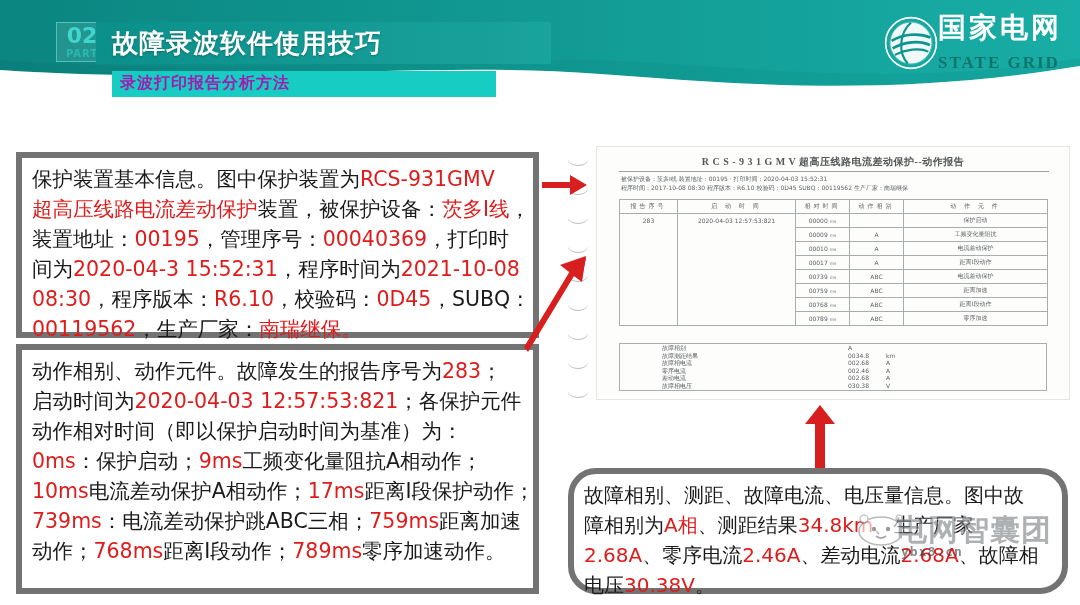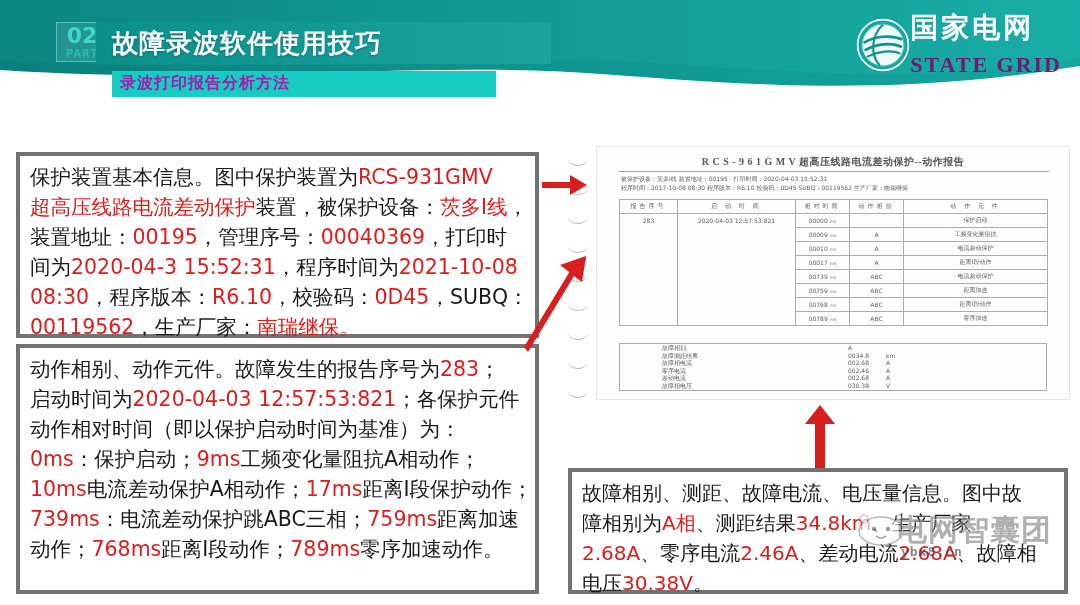--- a/index.html
+++ b/index.html
@@ -42,42 +42,42 @@
   .subtitle-txt{
     position:absolute;left:120px;top:73px;
     font-size:16px;color:#a21caf;font-weight:bold;letter-spacing:1px;
   }
 
   
   .logo-wrap{position:absolute;right:18px;top:14px;display:flex;align-items:center;}
   .logo-mark{width:54px;height:54px;position:relative;}
   .logo-text{display:flex;flex-direction:column;line-height:1;}
   .logo-cn{font-size:28px;font-weight:bold;color:#ffffff;letter-spacing:3px;}
-  .logo-en{font-size:22px;font-weight:bold;color:#701a75;letter-spacing:2px;margin-top:12px;
+  .logo-en{font-size:17px;font-weight:bold;color:#0f766e;letter-spacing:2px;margin-top:12px;
            font-family:"Liberation Serif","DejaVu Serif",serif;}
 
   
   .sec-title{
     position:absolute;left:24px;top:110px;
     font-size:25px;color:#2e72b8;font-weight:normal;letter-spacing:1px;margin-top:40px;
   }
 
   
   .tbox{
-    position:absolute;background:#ffffff;border:4px solid #737373;
+    position:absolute;background:#ffffff;border:6px solid #737373;
     box-sizing:border-box;padding:6px 20px 4px 10px;
   }
   .tline{
     font-size:20.5px;line-height:30px;color:#1a1a1a;white-space:nowrap;
     letter-spacing:0px;
   }
   .r{color:#e01b1b;}
   #box1{left:16px;top:152px;width:523px;height:186px;}
   #box2{left:16px;top:344px;width:523px;height:250px;}
-  #box3{left:568px;top:468px;width:500px;height:126px;}
+  #box3{left:568px;top:468px;width:500px;height:126px;border-radius:28px;}
   #box3 .tline{font-size:20px;line-height:30px;}
 
   
   .report{
     position:absolute;left:596px;top:146px;width:472px;height:252px;
     background:#fdfdfc;border:1px solid #e6e6e6;overflow:hidden;
   }
   .rep-title{
     position:absolute;left:0;top:8px;width:472px;text-align:center;
     font-size:10px;color:#55585a;letter-spacing:.5px;font-weight:bold;
@@ -224,21 +224,21 @@
       <div class="tick" style="top: 58px;"></div>
       <div class="tick" style="top: 87px;"></div>
       <div class="tick" style="top: 116px;"></div>
       <div class="tick" style="top: 145px;"></div>
       <div class="tick" style="top: 174px;"></div>
       <div class="tick" style="top: 203px;"></div>
       <div class="tick" style="top: 232px;"></div>
     </div>
 
   <div class="report">
-    <div class="rep-title">R C S - 9 6 1 G M V 超高压线路电流差动保护--动作报告</div>
+    <div class="rep-title">R C S - 9 3 1 G M V 超高压线路电流差动保护--动作报告</div>
     <div class="rep-rule"></div>
     <div class="rep-meta">
         <div>被保护设备：茨多I线            装置地址：00195    · 打印时间：2020-04-03 15:52:31</div>
         <div>程序时间：2017-10-08 08:30        程序版本：R6.10      校验码：0D45      SUBQ：00119562      生产厂家：南瑞继保</div>
       </div>
     <table class="rep-table">
       <colgroup>
         <col class="col-a">
           <col class="col-b">
           <col class="col-c">

